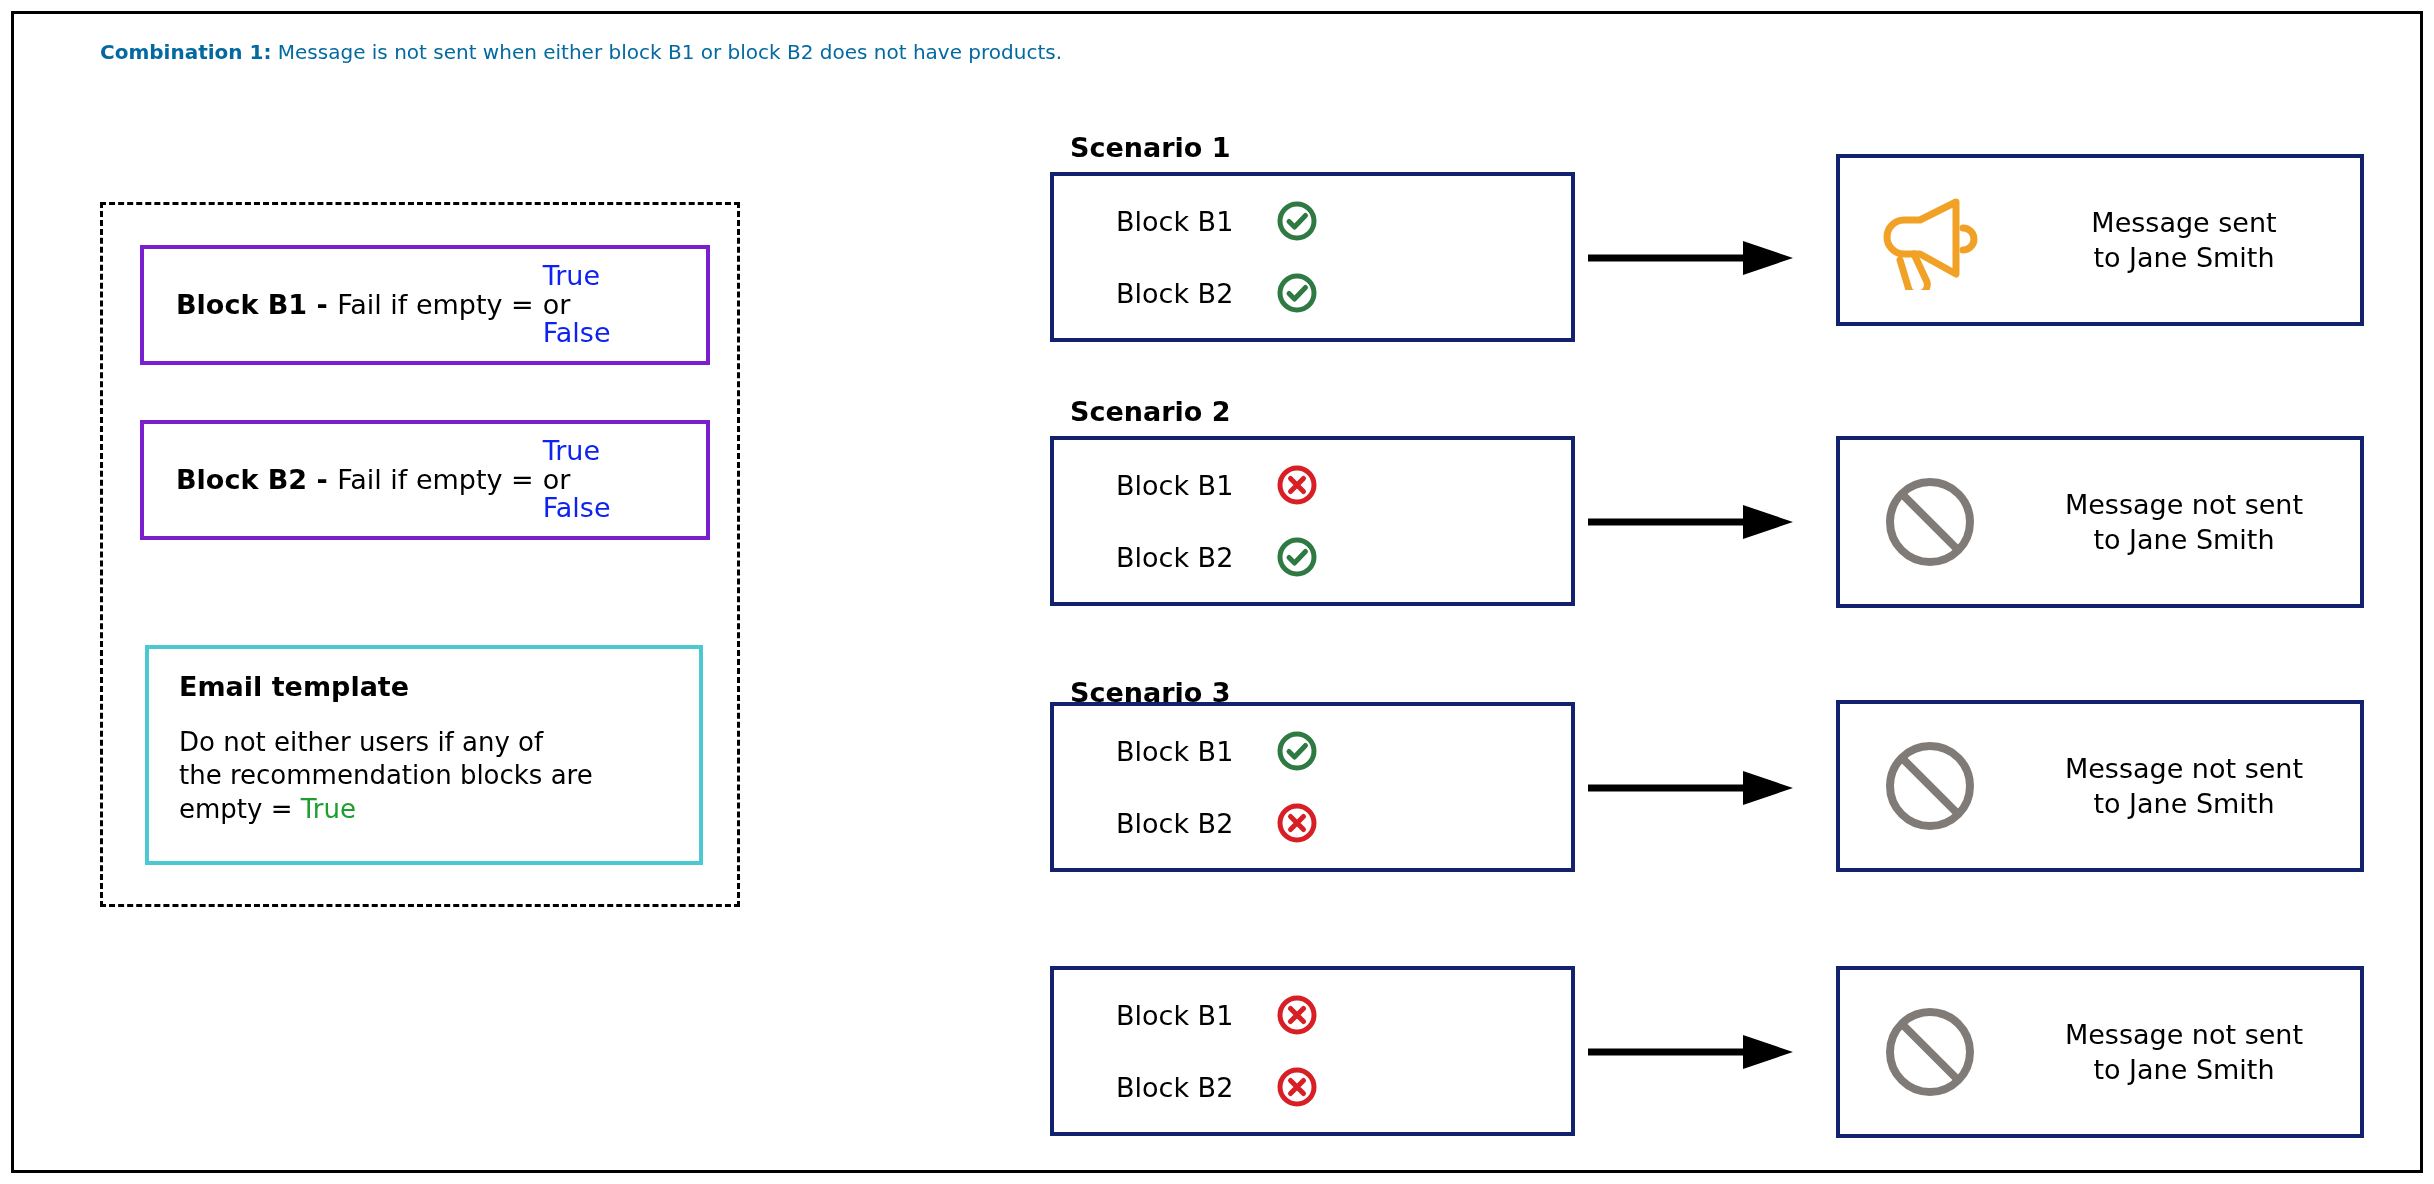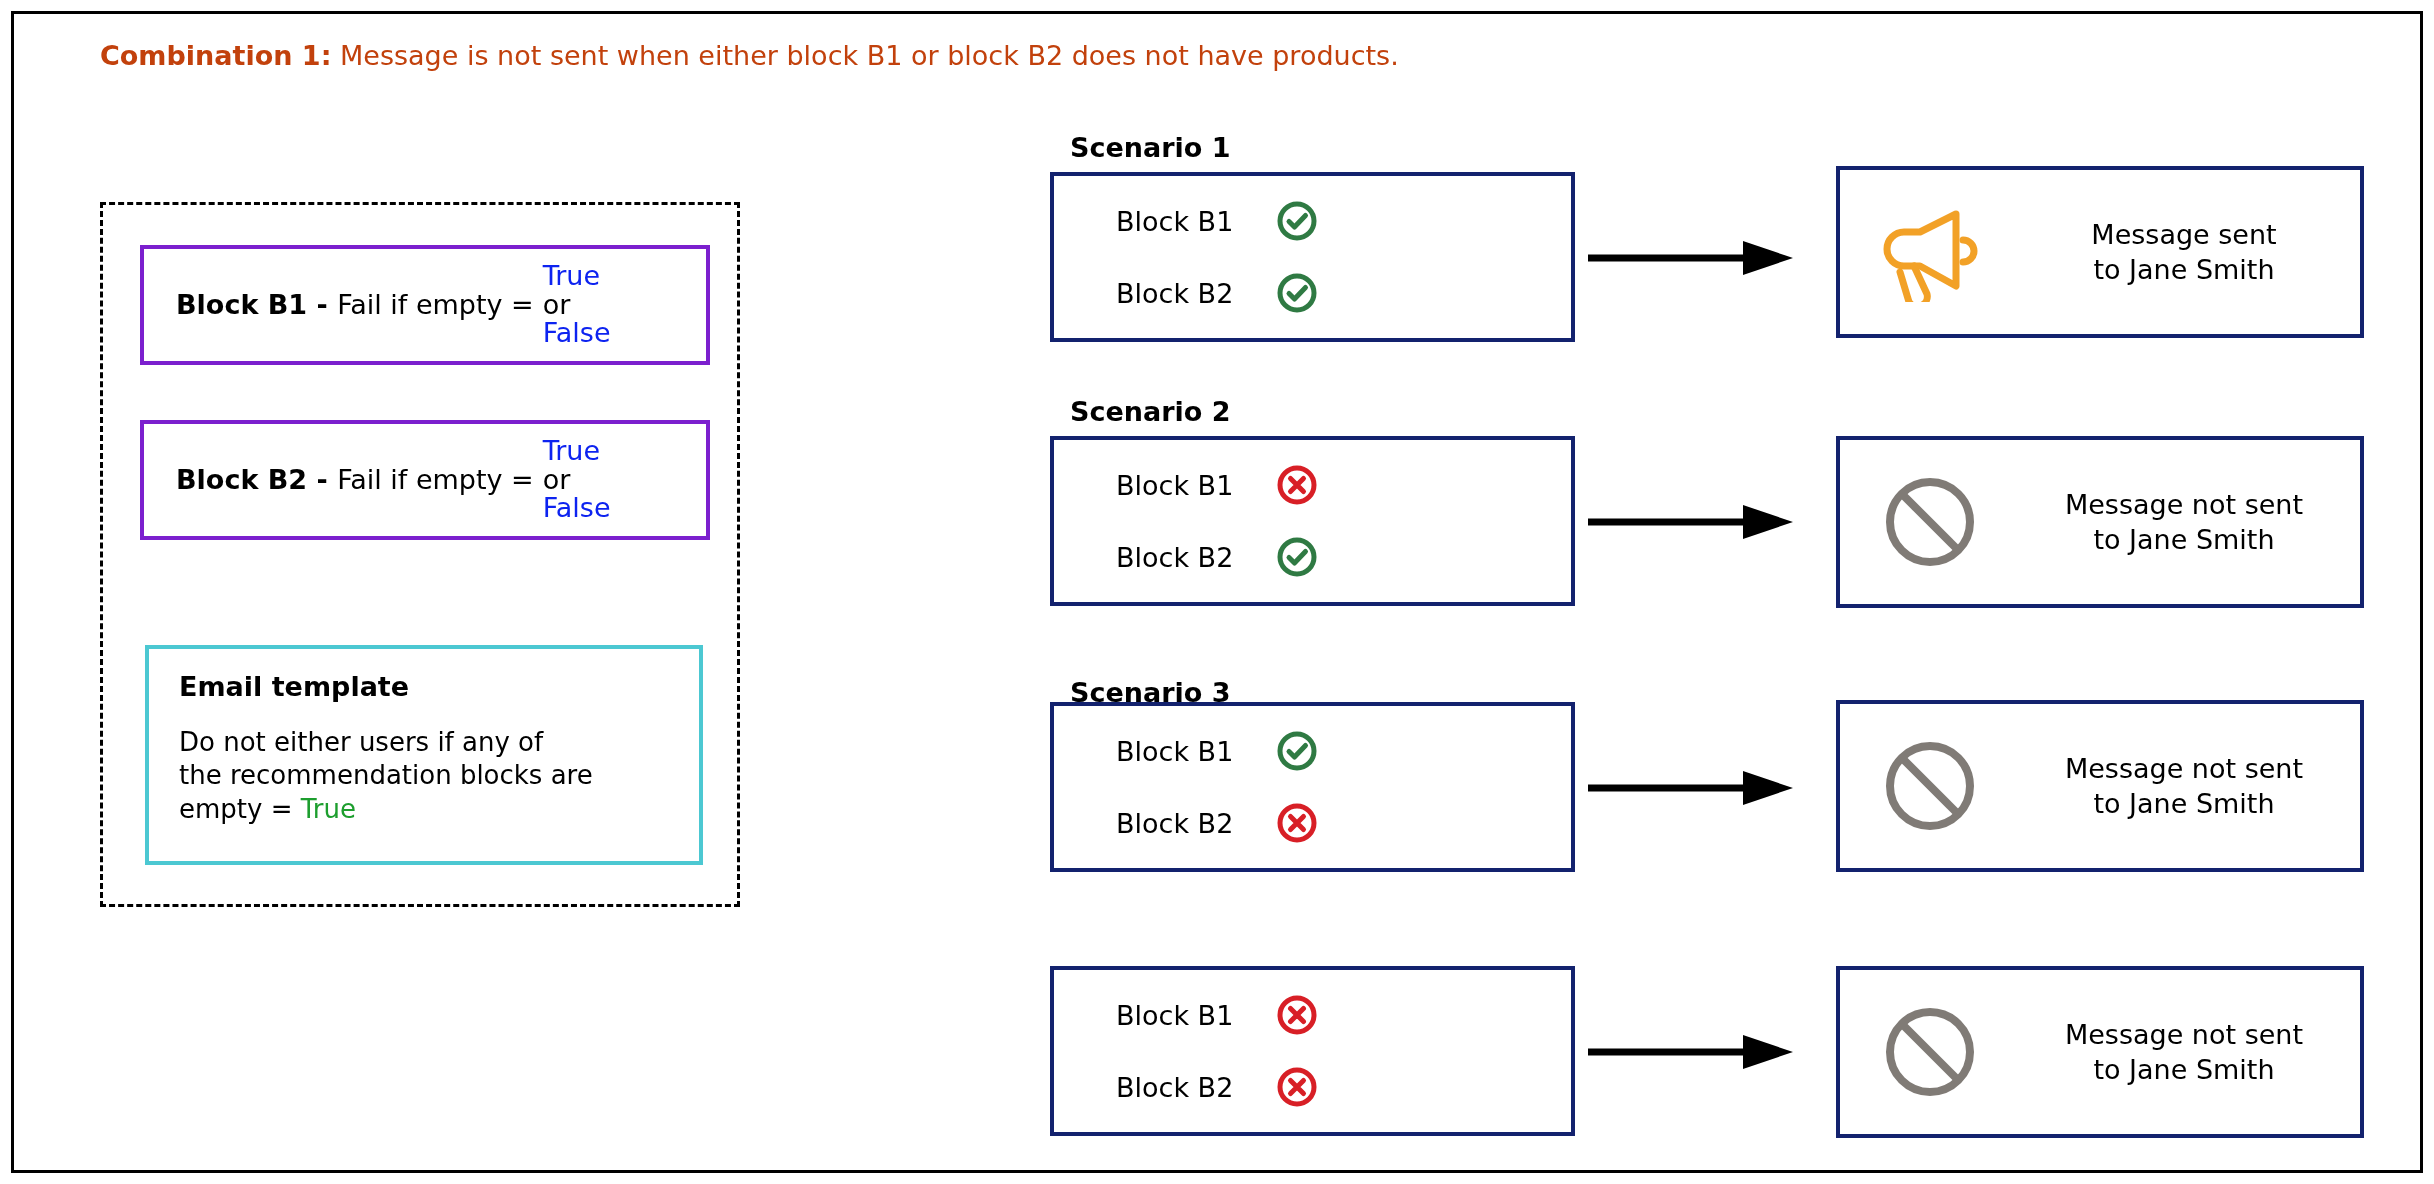--- a/index.html
+++ b/index.html
@@ -30,22 +30,22 @@
     height: 1162px;
     border: 3px solid #000000;
     box-sizing: border-box;
   }
 
   
   .title {
     position: absolute;
     left: 100px;
     top: 40px;
-    font-size: 27px;
-    color: #c2410c;
+    font-size: 20px;
+    color: #0369a1;
     white-space: nowrap;
     letter-spacing: 0px;
   }
   .title .title-lead {
     font-weight: bold;
   }
   .title .title-rest {
     font-weight: normal;
   }
 
@@ -267,21 +267,21 @@
           </svg>
       </span>
     </div>
   </div>
   <div class="arrow" style="top:236px;">
     <svg width="210" height="44" viewBox="0 0 210 44">
         <line x1="0" y1="22" x2="160" y2="22" stroke="#000000" stroke-width="7"></line>
         <polygon points="155,5 205,22 155,39" fill="#000000"></polygon>
       </svg>
   </div>
-  <div class="result-box" style="top:166px;">
+  <div class="result-box" style="top:154px;">
     <span class="result-icon">
       <svg width="112" height="100" viewBox="0 0 112 100">
         <path d="M78 12 L42 30 L26 30 A17 17 0 0 0 26 64 L42 64 L78 84 Z" fill="none" stroke="#f2a127" stroke-width="7" stroke-linejoin="round" stroke-linecap="round"></path>
         <path d="M85 38 A11 11 0 0 1 85 60" fill="none" stroke="#f2a127" stroke-width="7" stroke-linecap="round"></path>
         <path d="M36 64 L49 92 A10 10 0 0 1 31 100 L22 70" fill="none" stroke="#f2a127" stroke-width="7" stroke-linejoin="round" stroke-linecap="round"></path>
       </svg>
     </span>
     <span class="result-text">
         <span class="rt-line">Message sent</span>
         <span class="rt-line">to Jane Smith</span>

